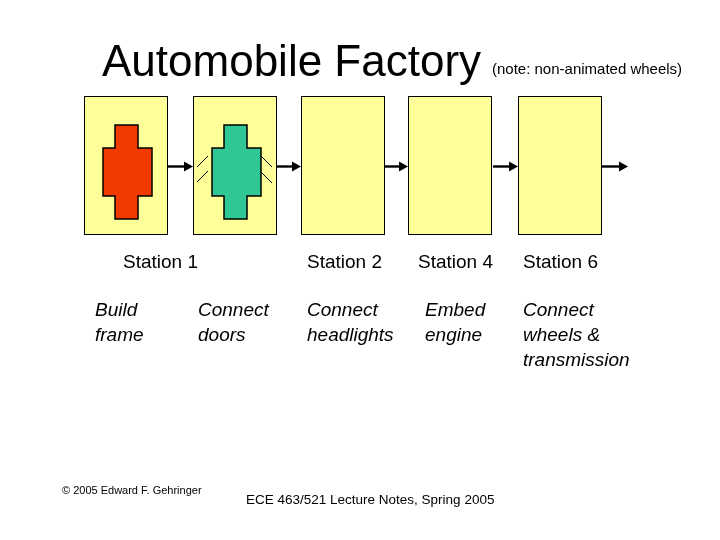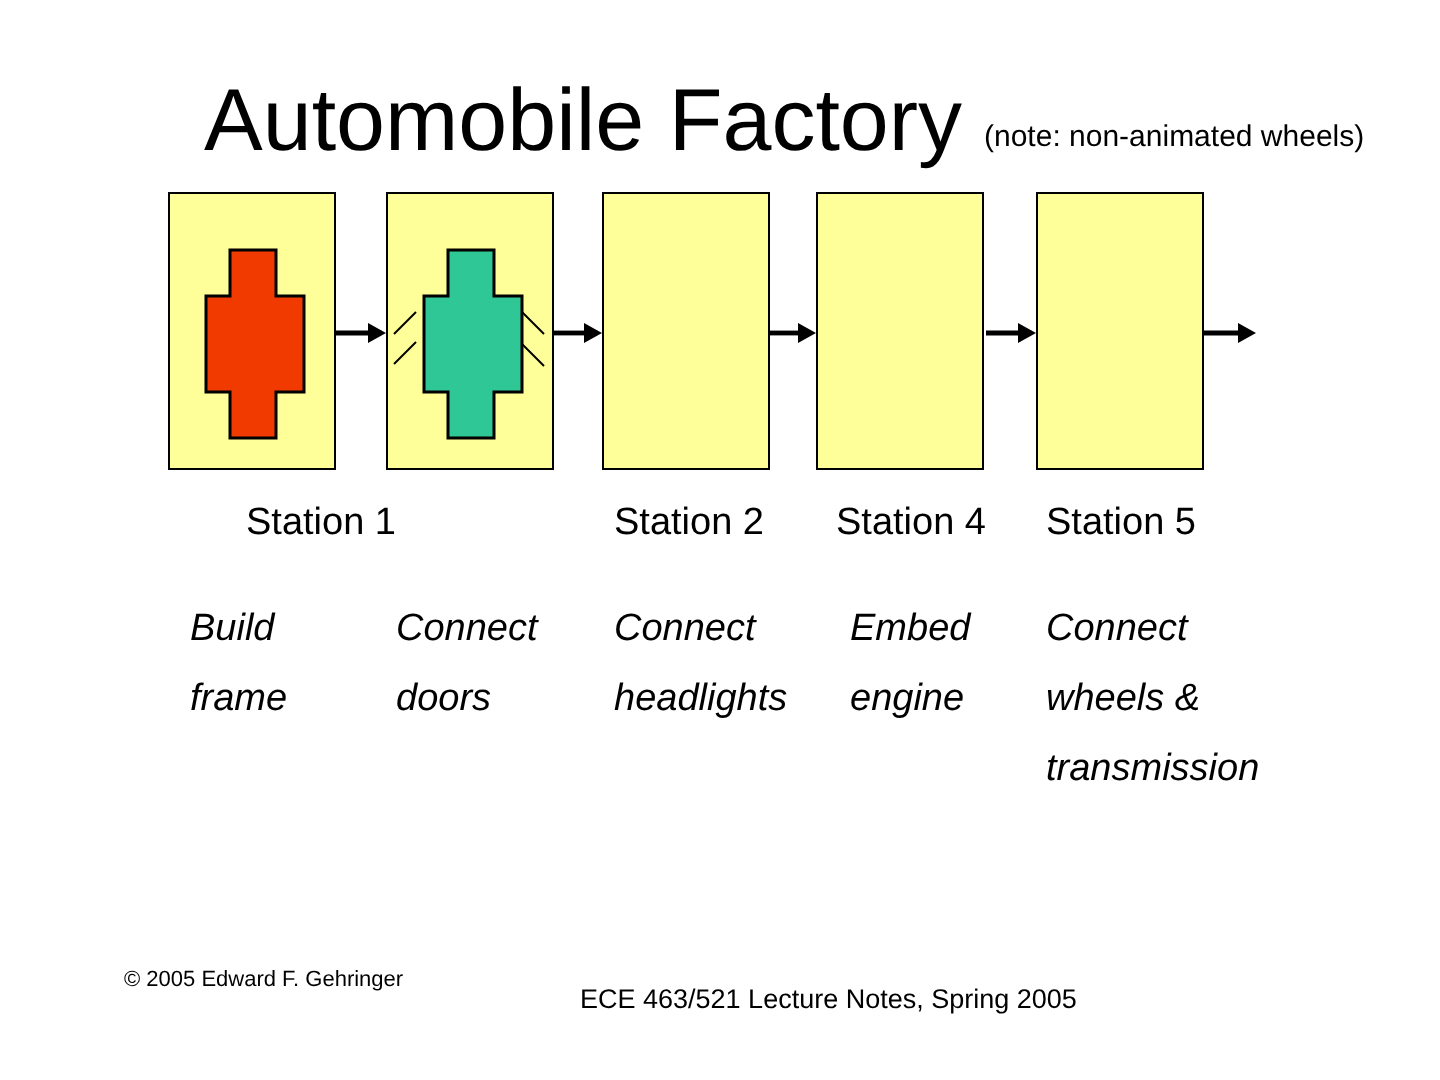--- a/index.html
+++ b/index.html
@@ -49,35 +49,35 @@
   }
   .label-1 { left: 95px; margin-left: 28px; }
   .label-2 { left: 198px; }
   .label-3 { left: 307px; }
   .label-4 { left: 418px; text-align: right; }
   .label-5 { left: 523px; }
 
   .station-task {
     position: absolute; top: 297px;
     font-size: 19px; font-style: italic; color: #000;
-    line-height: 35px; white-space: pre-line;
+    line-height: 25px; white-space: pre-line;
   }
   .task-1 { left: 95px; }
   .task-2 { left: 198px; }
   .task-3 { left: 307px; }
   .task-4 { left: 425px; font-style: italic; }
   .task-5 { left: 523px; }
 
   .footer-copyright {
     position: absolute; left: 62px; top: 484px;
     font-size: 11px; color: #000; white-space: nowrap;
   }
   .footer-center {
     position: absolute; left: 246px; top: 492px;
-    font-size: 13.5px; color: #000; white-space: nowrap; margin-left: 44px;
+    font-size: 13.5px; color: #000; white-space: nowrap;
   }
 </style>
 </head>
 <body>
 
 <div class="slide">
 
   <h1 class="title">Automobile Factory</h1>
   <span class="title-note">(note: non-animated wheels)</span>
 
@@ -130,21 +130,21 @@
   <div class="arrow arrow-5">
     <svg width="26" height="15" viewBox="0 0 26 15">
       <line x1="0" y1="7.5" x2="18" y2="7.5" stroke="#000" stroke-width="2.4"></line>
       <polygon points="17,2.5 17,12.5 26,7.5" fill="#000"></polygon>
     </svg>
   </div>
 
   <div class="station-label label-1">Station 1</div>
   <div class="station-label label-3">Station 2</div>
   <div class="station-label label-4">Station 4</div>
-  <div class="station-label label-5">Station 5</div>
+  <div class="station-label label-5">Station 6</div>
 
   <div class="station-task task-1">Build
 frame</div>
   <div class="station-task task-2">Connect
 doors</div>
   <div class="station-task task-3">Connect
 headlights</div>
   <div class="station-task task-4">Embed
 engine</div>
   <div class="station-task task-5">Connect

